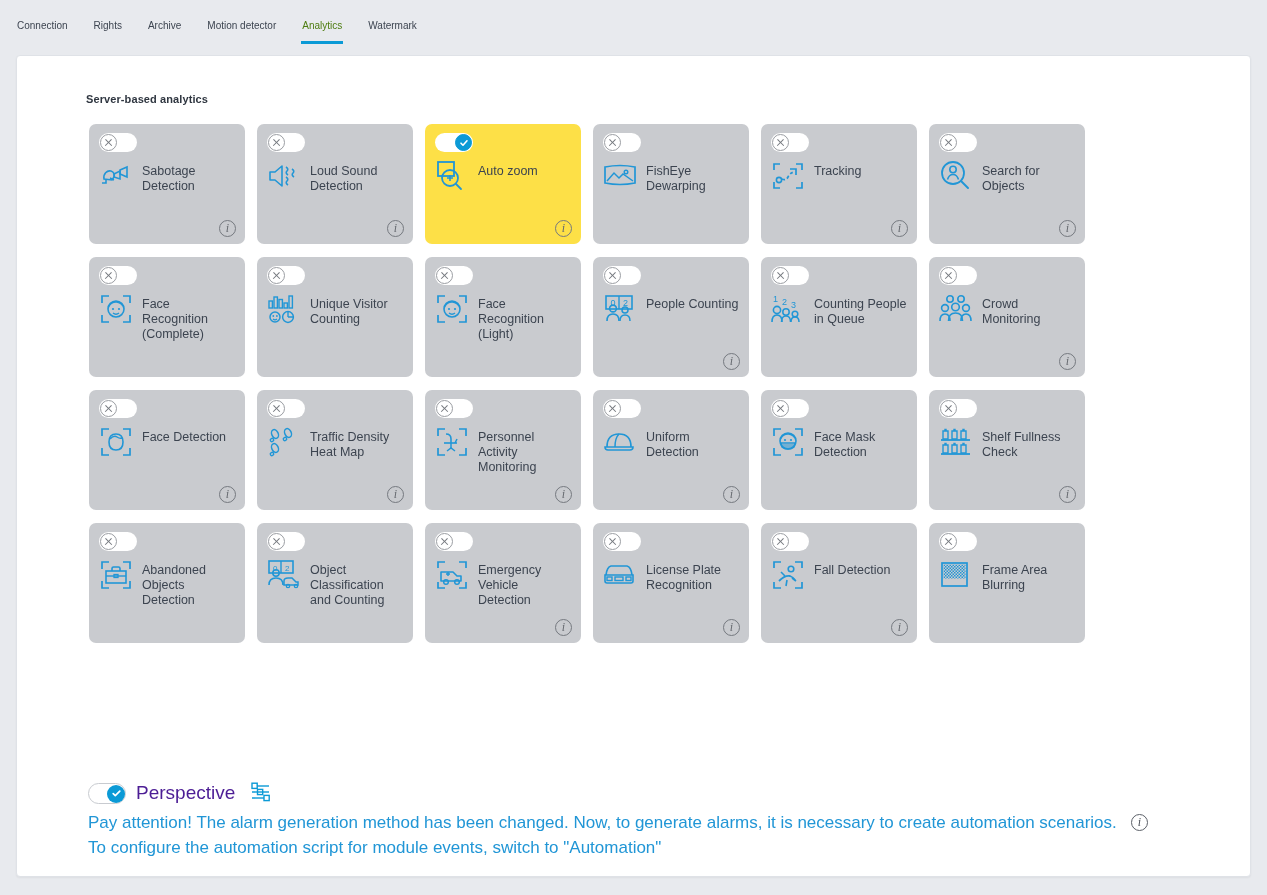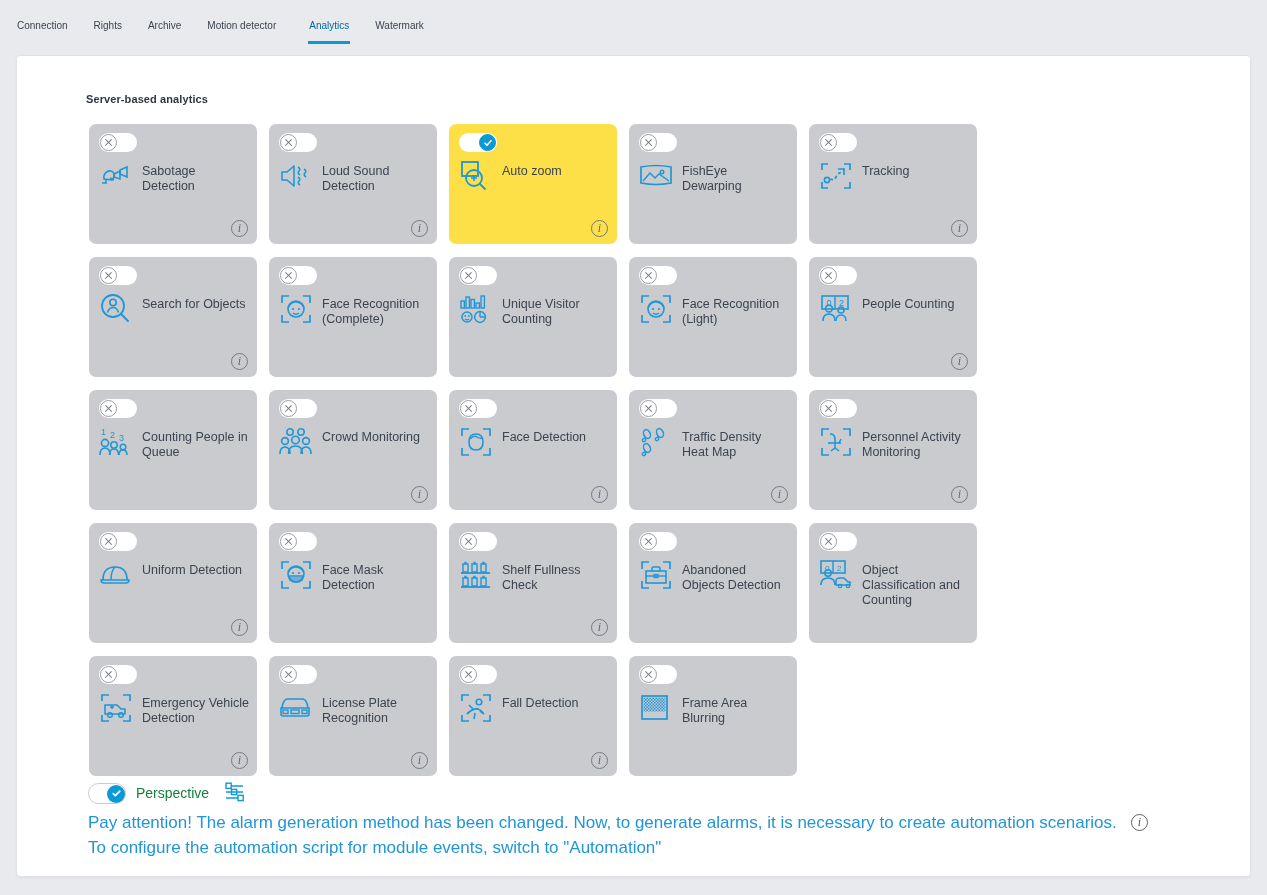--- a/index.html
+++ b/index.html
@@ -22,21 +22,21 @@
   }
   .tab {
     position: relative;
     font-size: 10px;
     color: #3c4450;
     padding: 0 1px 10px 1px;
     cursor: pointer;
     line-height: 17px;
     white-space: nowrap;
   }
-  .tab.active { color: #0369a1; margin-left: 7px; }
+  .tab.active { color: #4d7c0f; }
   .tab.active::after {
     content: "";
     position: absolute;
     left: 0; right: 0; bottom: 0;
     height: 3px;
     background: #0b9ad6;
   }
 
   
   .panel {
@@ -63,21 +63,21 @@
   .grid {
     position: absolute;
     left: 72px; top: 68px;
     width: 1000px;
     display: flex;
     flex-wrap: wrap;
     gap: 13px 12px;
   }
   .card {
     position: relative;
-    width: 168px;
+    width: 156px;
     height: 120px;
     background: #c9cbcf;
     border-radius: 7px;
     cursor: pointer;
   }
   .card.active { background: #fde047; }
 
   
   .toggle {
     position: absolute;
@@ -178,22 +178,22 @@
     position: absolute;
     left: 18px; top: 1px;
     width: 18px; height: 18px;
     border-radius: 50%;
     background: #0b9ad6;
     display: flex;
     align-items: center;
     justify-content: center;
   }
   .persp-label {
-    font-size: 14px;
-    color: #15803d;
+    font-size: 19px;
+    color: #4c1d95;
   }
   .persp-settings { cursor: pointer; margin-left: 5px; margin-top: 2px; }
 
   
   .notes {
     position: absolute;
     left: 71px; top: 758px;
     right: 20px;
   }
   .note-line {

